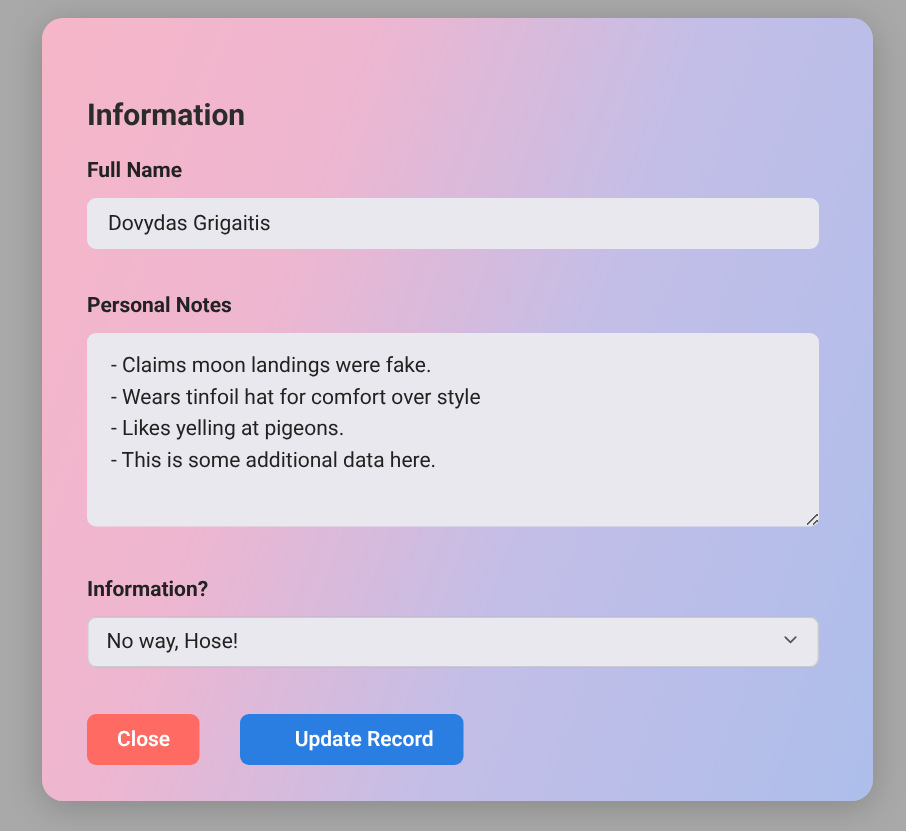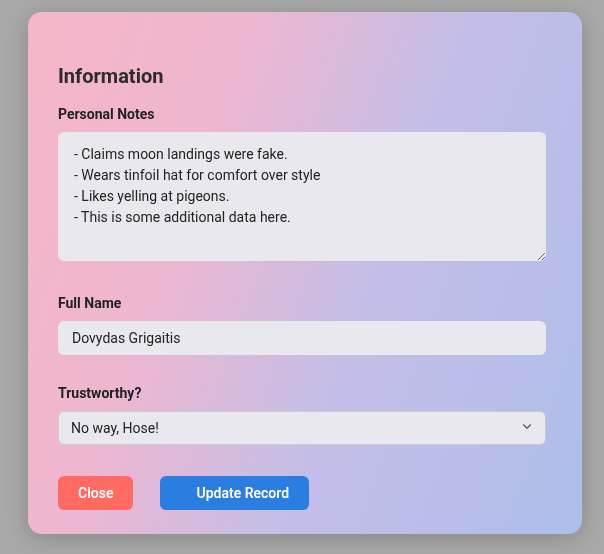--- a/index.html
+++ b/index.html
@@ -137,34 +137,34 @@
 </style>
 </head>
 <body>
 
 <div class="modal">
   <h2 class="modal-title">Information</h2>
 
   <div class="scroll-area">
 
     <div class="form-group">
+      <label class="label">Full Name</label>
+      <input type="text" class="text-input" value="Dovydas Grigaitis" style="">
+    </div>
+
+    <div class="form-group">
       <label class="label">Personal Notes</label>
       <textarea class="textarea" rows="5" style="">- Claims moon landings were fake.
 - Wears tinfoil hat for comfort over style
 - Likes yelling at pigeons.
 - This is some additional data here.</textarea>
     </div>
 
     <div class="form-group">
-      <label class="label">Full Name</label>
-      <input type="text" class="text-input" value="Dovydas Grigaitis" style="">
-    </div>
-
-    <div class="form-group">
-      <label class="label">Trustworthy?</label>
+      <label class="label">Information?</label>
       <div class="select-wrap">
         <select class="select">
           <option>No way, Hose!</option>
         </select>
         <span class="chevron">
           <svg width="14" height="14" viewBox="0 0 24 24" fill="none" stroke="currentColor" stroke-width="2" stroke-linecap="round" stroke-linejoin="round">
               <polyline points="6 9 12 15 18 9"></polyline>
             </svg>
         </span>
       </div>

